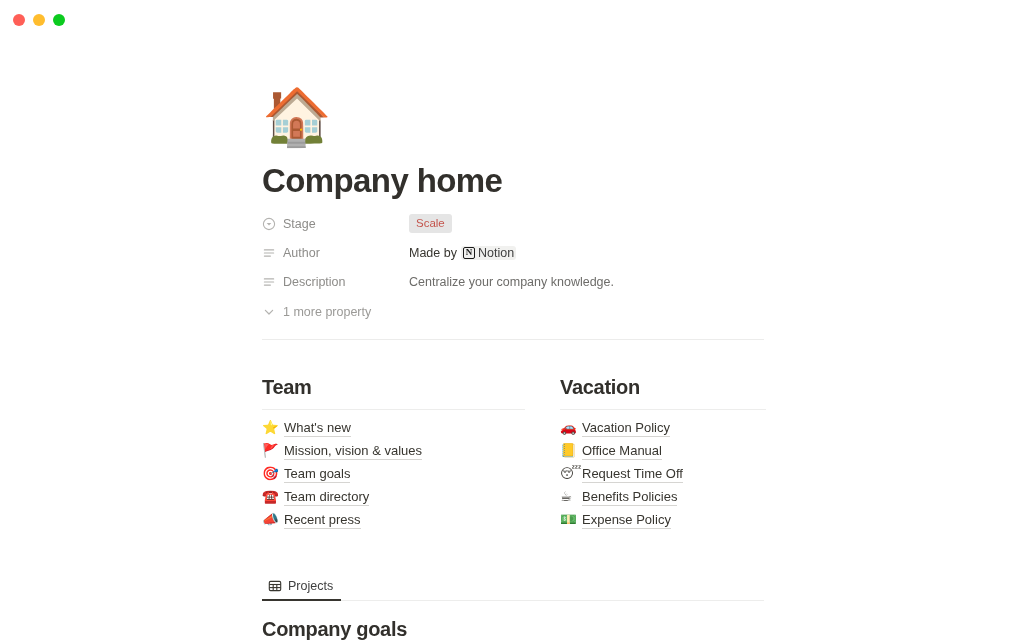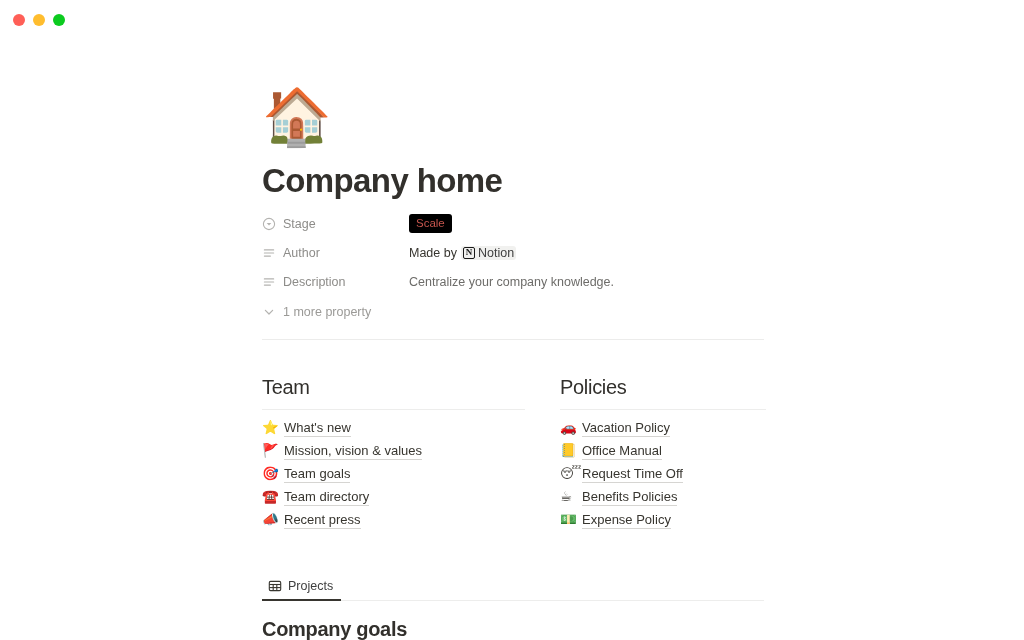--- a/index.html
+++ b/index.html
@@ -77,21 +77,21 @@
   }
   .prop-label .lbl { color: #8d8c89; font-size: 12.5px; }
 
   .picon { width: 14px; height: 14px; flex: none; display: block; }
   .picon svg { display: block; }
 
   .prop-value { font-size: 12.5px; color: #37352f; display: flex; align-items: center; }
 
   .badge {
     display: inline-block;
-    background: #000000;
+    background: #e5e5e5;
     color: #c4554d;
     font-size: 11.5px;
     line-height: 16px;
     padding: 1px 7px 2px 7px;
     border-radius: 3px;
   }
 
   .author-value { font-size: 12.5px; color: #37352f; display: flex; align-items: center; gap: 4px; }
   .mention {
     display: inline-flex;
@@ -135,21 +135,21 @@
   .columns {
     display: flex;
     margin-top: 36px;
     width: 502px;
   }
   .col { width: 265px; flex: none; }
   .col + .col { margin-left: 33px; }
 
   .col-title {
     font-size: 20px;
-    font-weight: normal;
+    font-weight: bold;
     letter-spacing: -0.3px;
     color: #32302c;
     padding-bottom: 10px;
   }
   .col-rule {
     border-top: 1px solid #ededec;
     width: 100%;
     margin-bottom: 6px;
   }
   .col.team .col-rule { width: 263px; }
@@ -306,21 +306,21 @@
         <span class="lemoji">☎️</span>
         <span class="ltext">Team directory</span>
       </div>
       <div class="link-item">
         <span class="lemoji">📣</span>
         <span class="ltext">Recent press</span>
       </div>
     </div>
 
     <div class="col policies">
-      <div class="col-title">Policies</div>
+      <div class="col-title">Vacation</div>
       <div class="col-rule"></div>
 
       <div class="link-item">
         <span class="lemoji">🚗</span>
         <span class="ltext">Vacation Policy</span>
       </div>
       <div class="link-item">
         <span class="lemoji">📒</span>
         <span class="ltext">Office Manual</span>
       </div>

